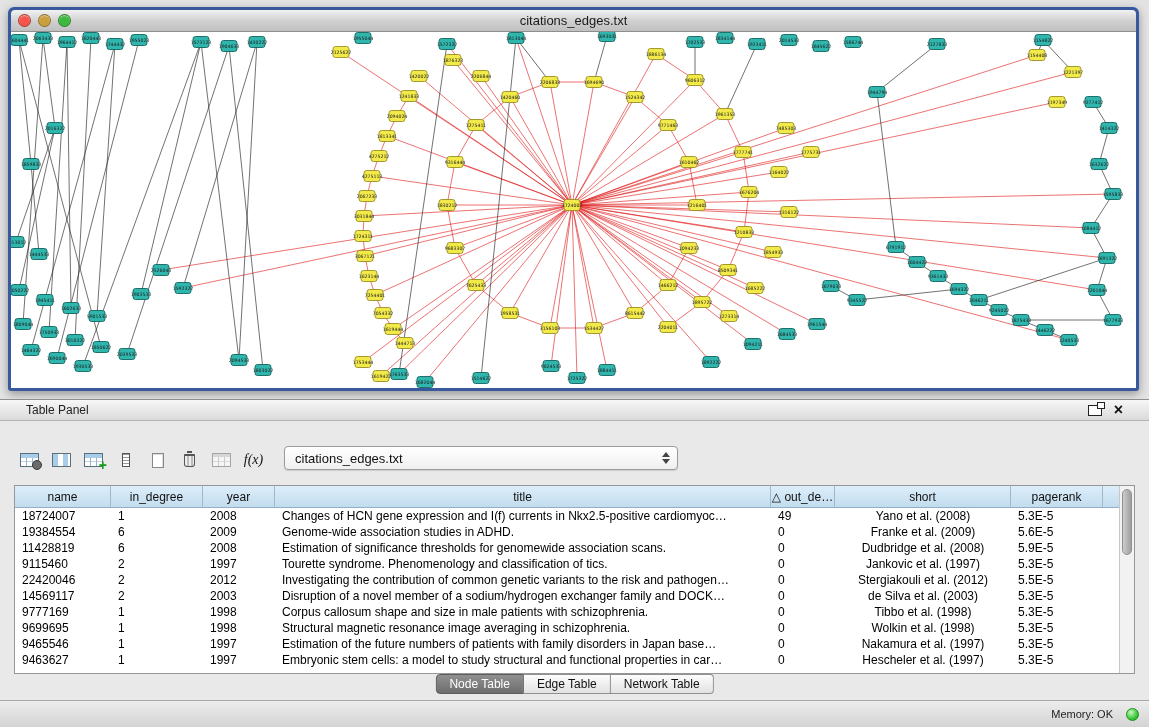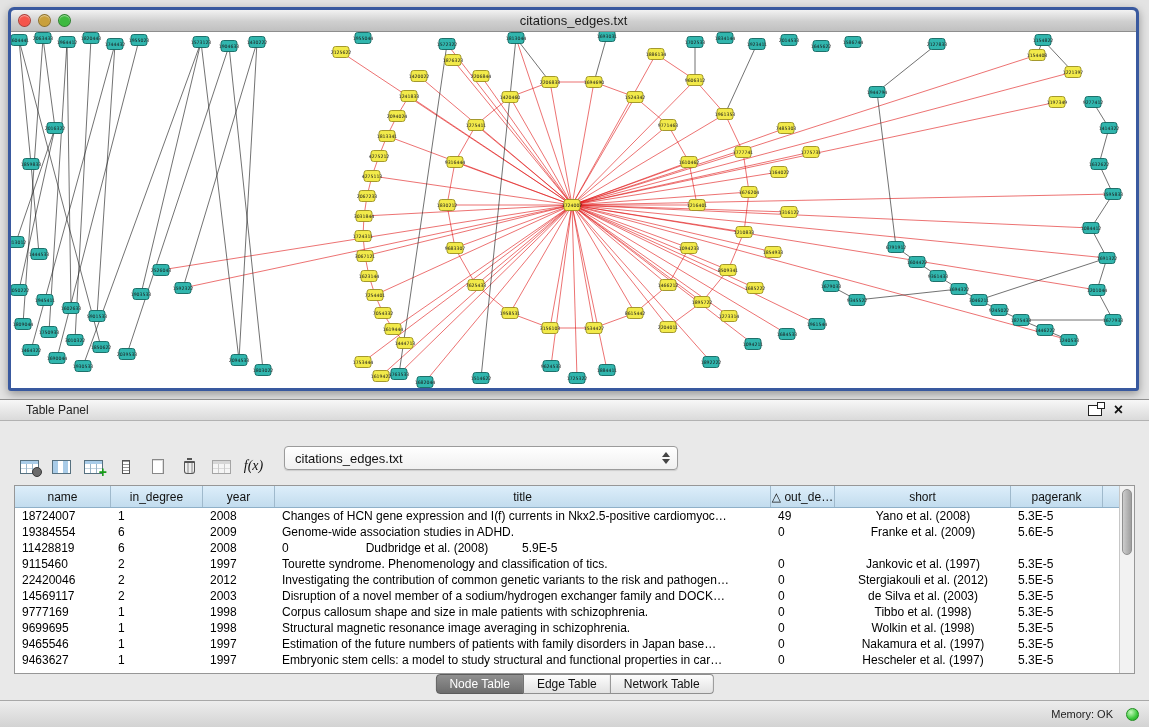--- a/index.html
+++ b/index.html
@@ -27,21 +27,21 @@
     border-top:1px solid #8f8f8f;box-sizing:border-box;}
   .panel-header{height:21px;background:linear-gradient(#f7f7f7,#dadada);border-bottom:1px solid #b2b2b2;
     display:flex;align-items:center;padding:0 26px;box-sizing:border-box;}
   .panel-title{font-size:12px;color:#222;flex:1;}
   .panel-header-icons{display:flex;gap:12px;align-items:center;}
   .float-icon{width:12px;height:9px;border:1px solid #222;position:relative;background:#fff;display:inline-block;}
   .float-icon::after{content:"";position:absolute;top:-4px;right:-4px;width:6px;height:5px;border:1px solid #222;background:#fff;}
   .panel-close{font-size:16px;font-weight:bold;color:#111;line-height:1;background:none;border:none;padding:0;cursor:default;}
 
   .toolbar{position:absolute;left:16px;top:45px;display:flex;align-items:center;gap:5px;height:30px;}
-  .tb-btn{width:27px;height:28px;border:none;background:transparent;display:flex;align-items:flex-end;justify-content:center;padding:0;}
+  .tb-btn{width:27px;height:28px;border:none;background:transparent;display:flex;align-items:center;justify-content:center;padding:0;}
   .tbicon{position:relative;display:inline-block;}
   .table-gear,.table-columns,.table-add,.table-gray{width:19px;height:14px;border:1px solid #56707f;box-sizing:border-box;
     background:linear-gradient(#a9cce8 0 3.5px,rgba(0,0,0,0) 3.5px),
       repeating-linear-gradient(90deg,rgba(0,0,0,0) 0 5.2px,#9ab5c8 5.2px 6.2px),
       repeating-linear-gradient(0deg,rgba(0,0,0,0) 0 4px,#c3d4e0 4px 5px),#fff;}
   .table-gear::after{content:"";position:absolute;right:-4px;bottom:-4px;width:8px;height:8px;border-radius:50%;background:#6b6b6b;border:1px solid #3a3a3a;}
   .table-columns{background:repeating-linear-gradient(90deg,#a9cce8 0 5px,#fff 5px 10px),
       repeating-linear-gradient(0deg,rgba(0,0,0,0) 0 4px,#9ab5c8 4px 5px),#fff;}
   .table-add::after{content:"+";position:absolute;right:-5px;bottom:-7px;color:#169c16;font:bold 14px "Liberation Sans",sans-serif;}
   .table-gray{filter:grayscale(1);opacity:.55;}
@@ -609,20 +609,21 @@
             <div class="td c2">2009</div>
             <div class="td c3">Genome-wide association studies in ADHD.</div>
             <div class="td c4">0</div>
             <div class="td c5">Franke et al. (2009)</div>
             <div class="td c6">5.6E-5</div>
           </div>
           <div class="trow">
             <div class="td c0">11428819</div>
             <div class="td c1">6</div>
             <div class="td c2">2008</div>
+            <div class="td c3">Estimation of significance thresholds for genomewide association scans.</div>
             <div class="td c4">0</div>
             <div class="td c5">Dudbridge et al. (2008)</div>
             <div class="td c6">5.9E-5</div>
           </div>
           <div class="trow">
             <div class="td c0">9115460</div>
             <div class="td c1">2</div>
             <div class="td c2">1997</div>
             <div class="td c3">Tourette syndrome. Phenomenology and classification of tics.</div>
             <div class="td c4">0</div>

